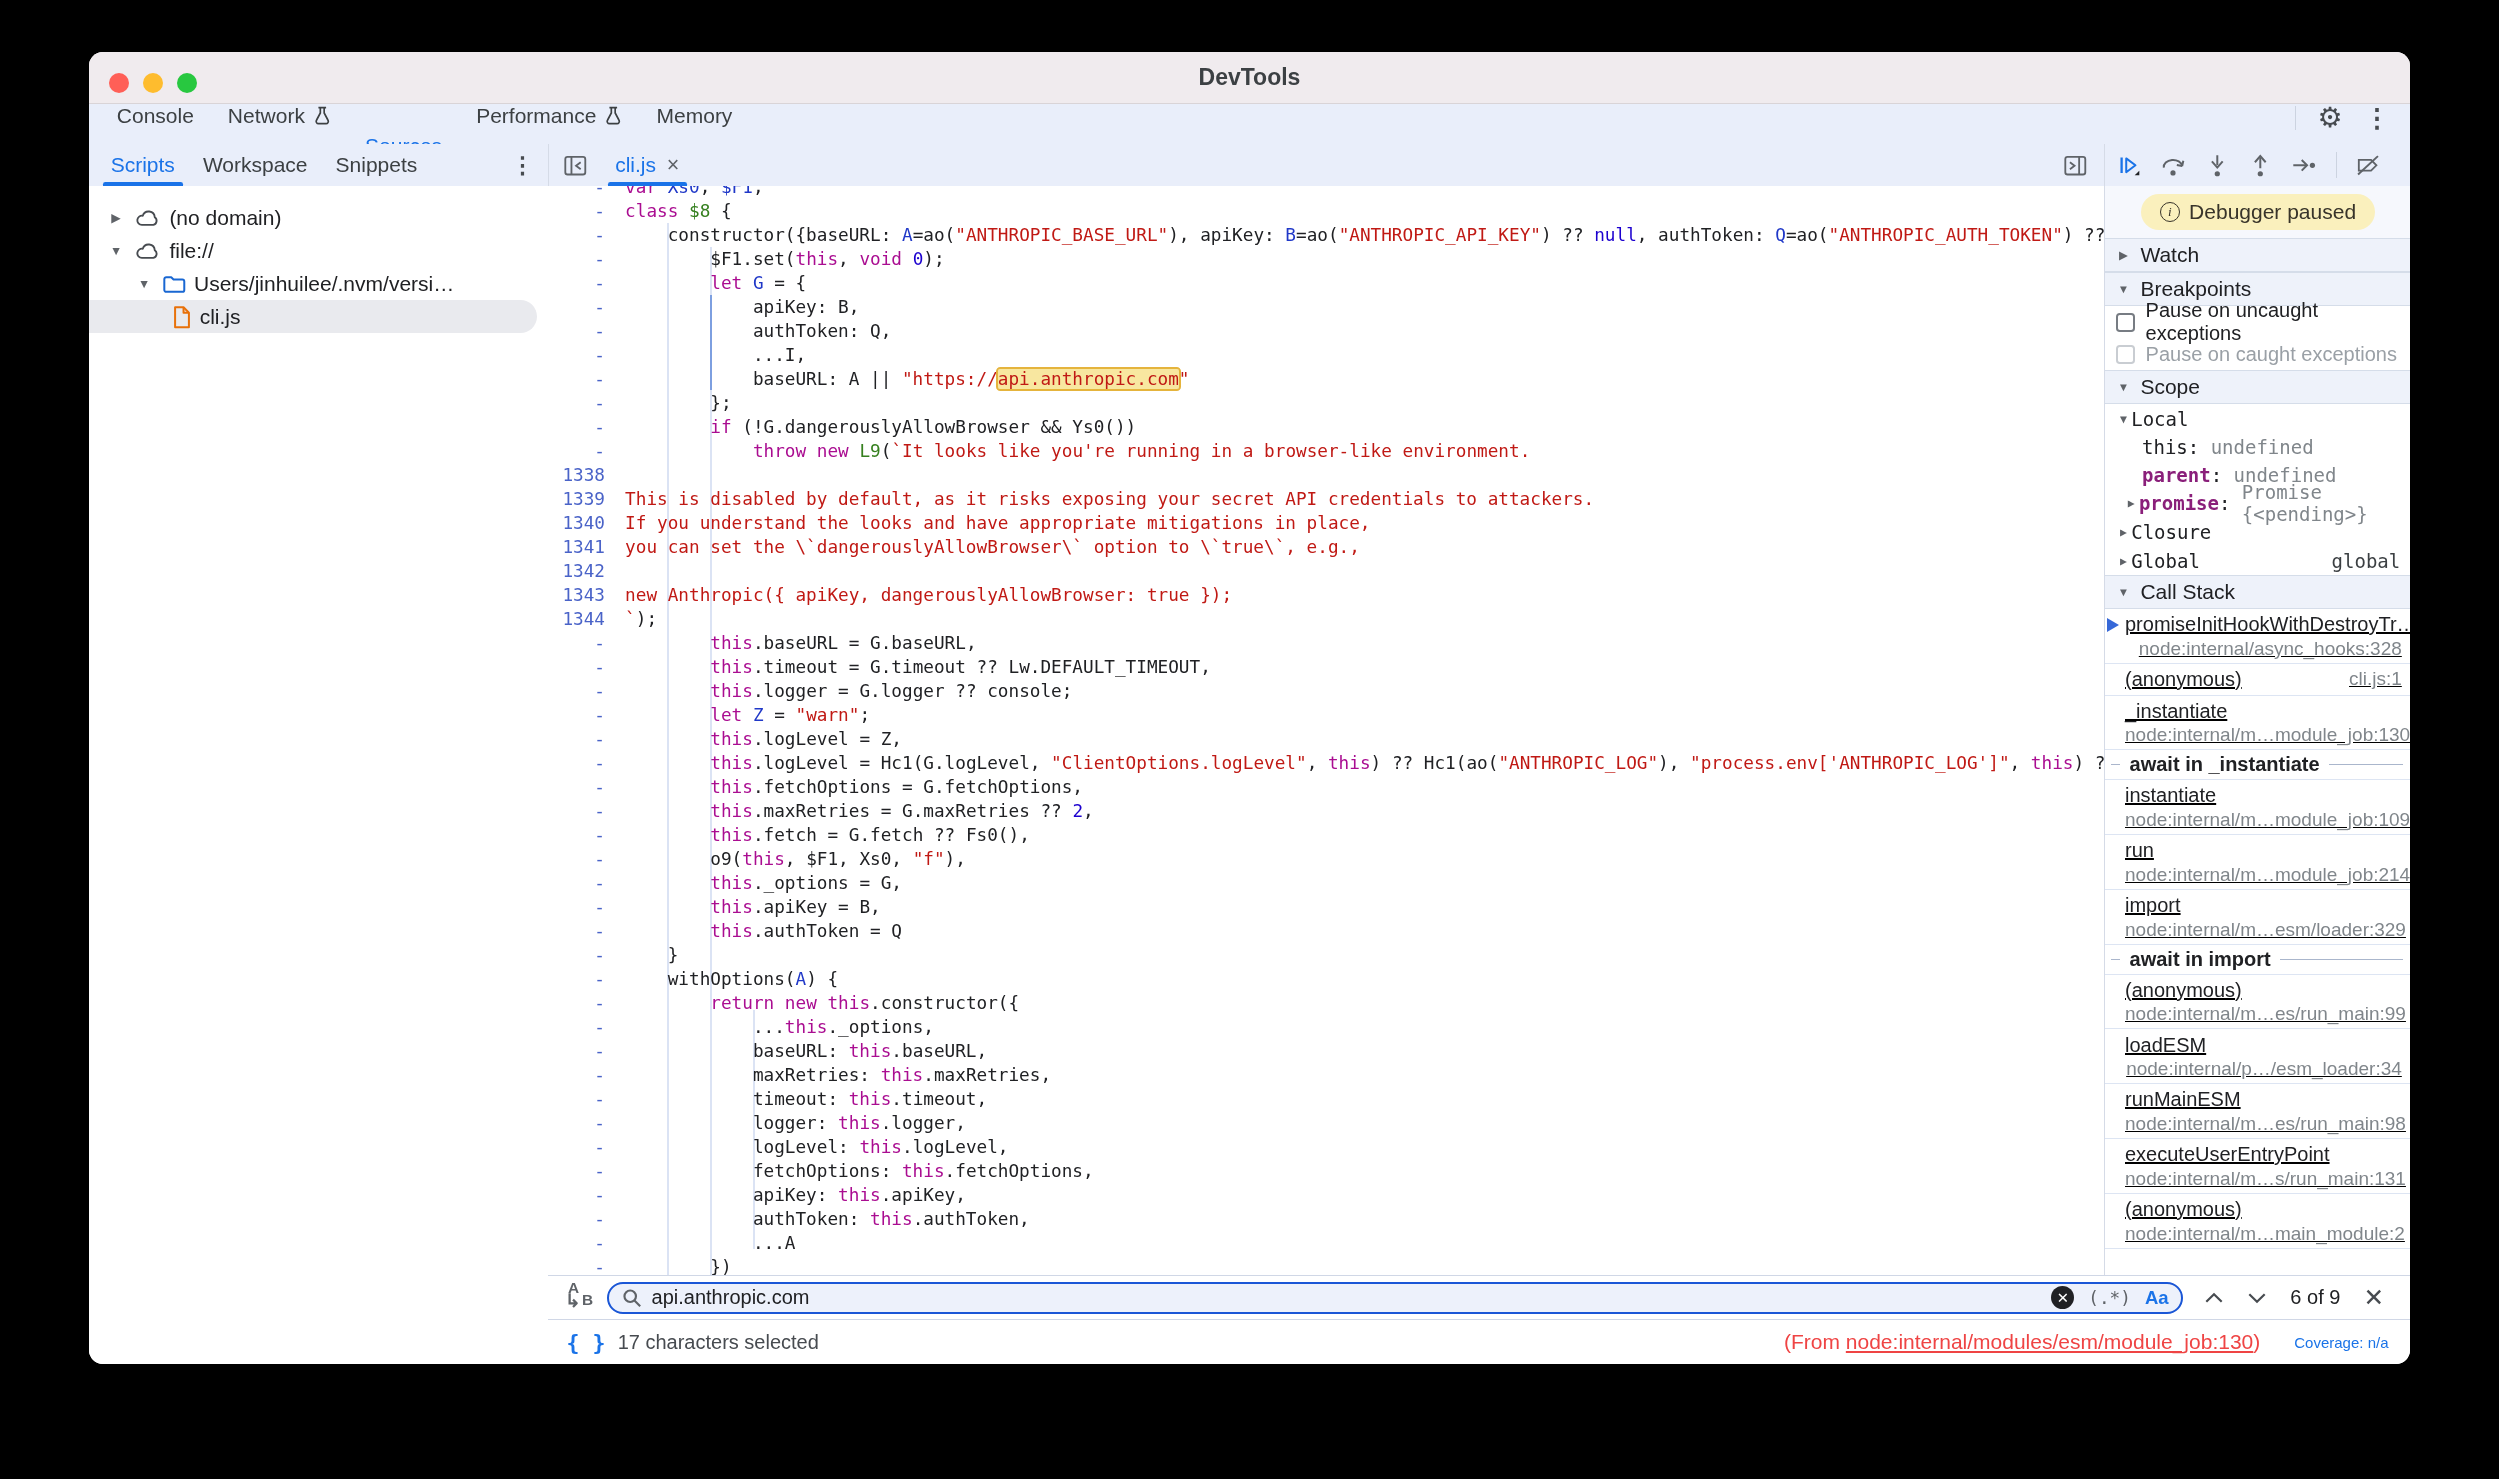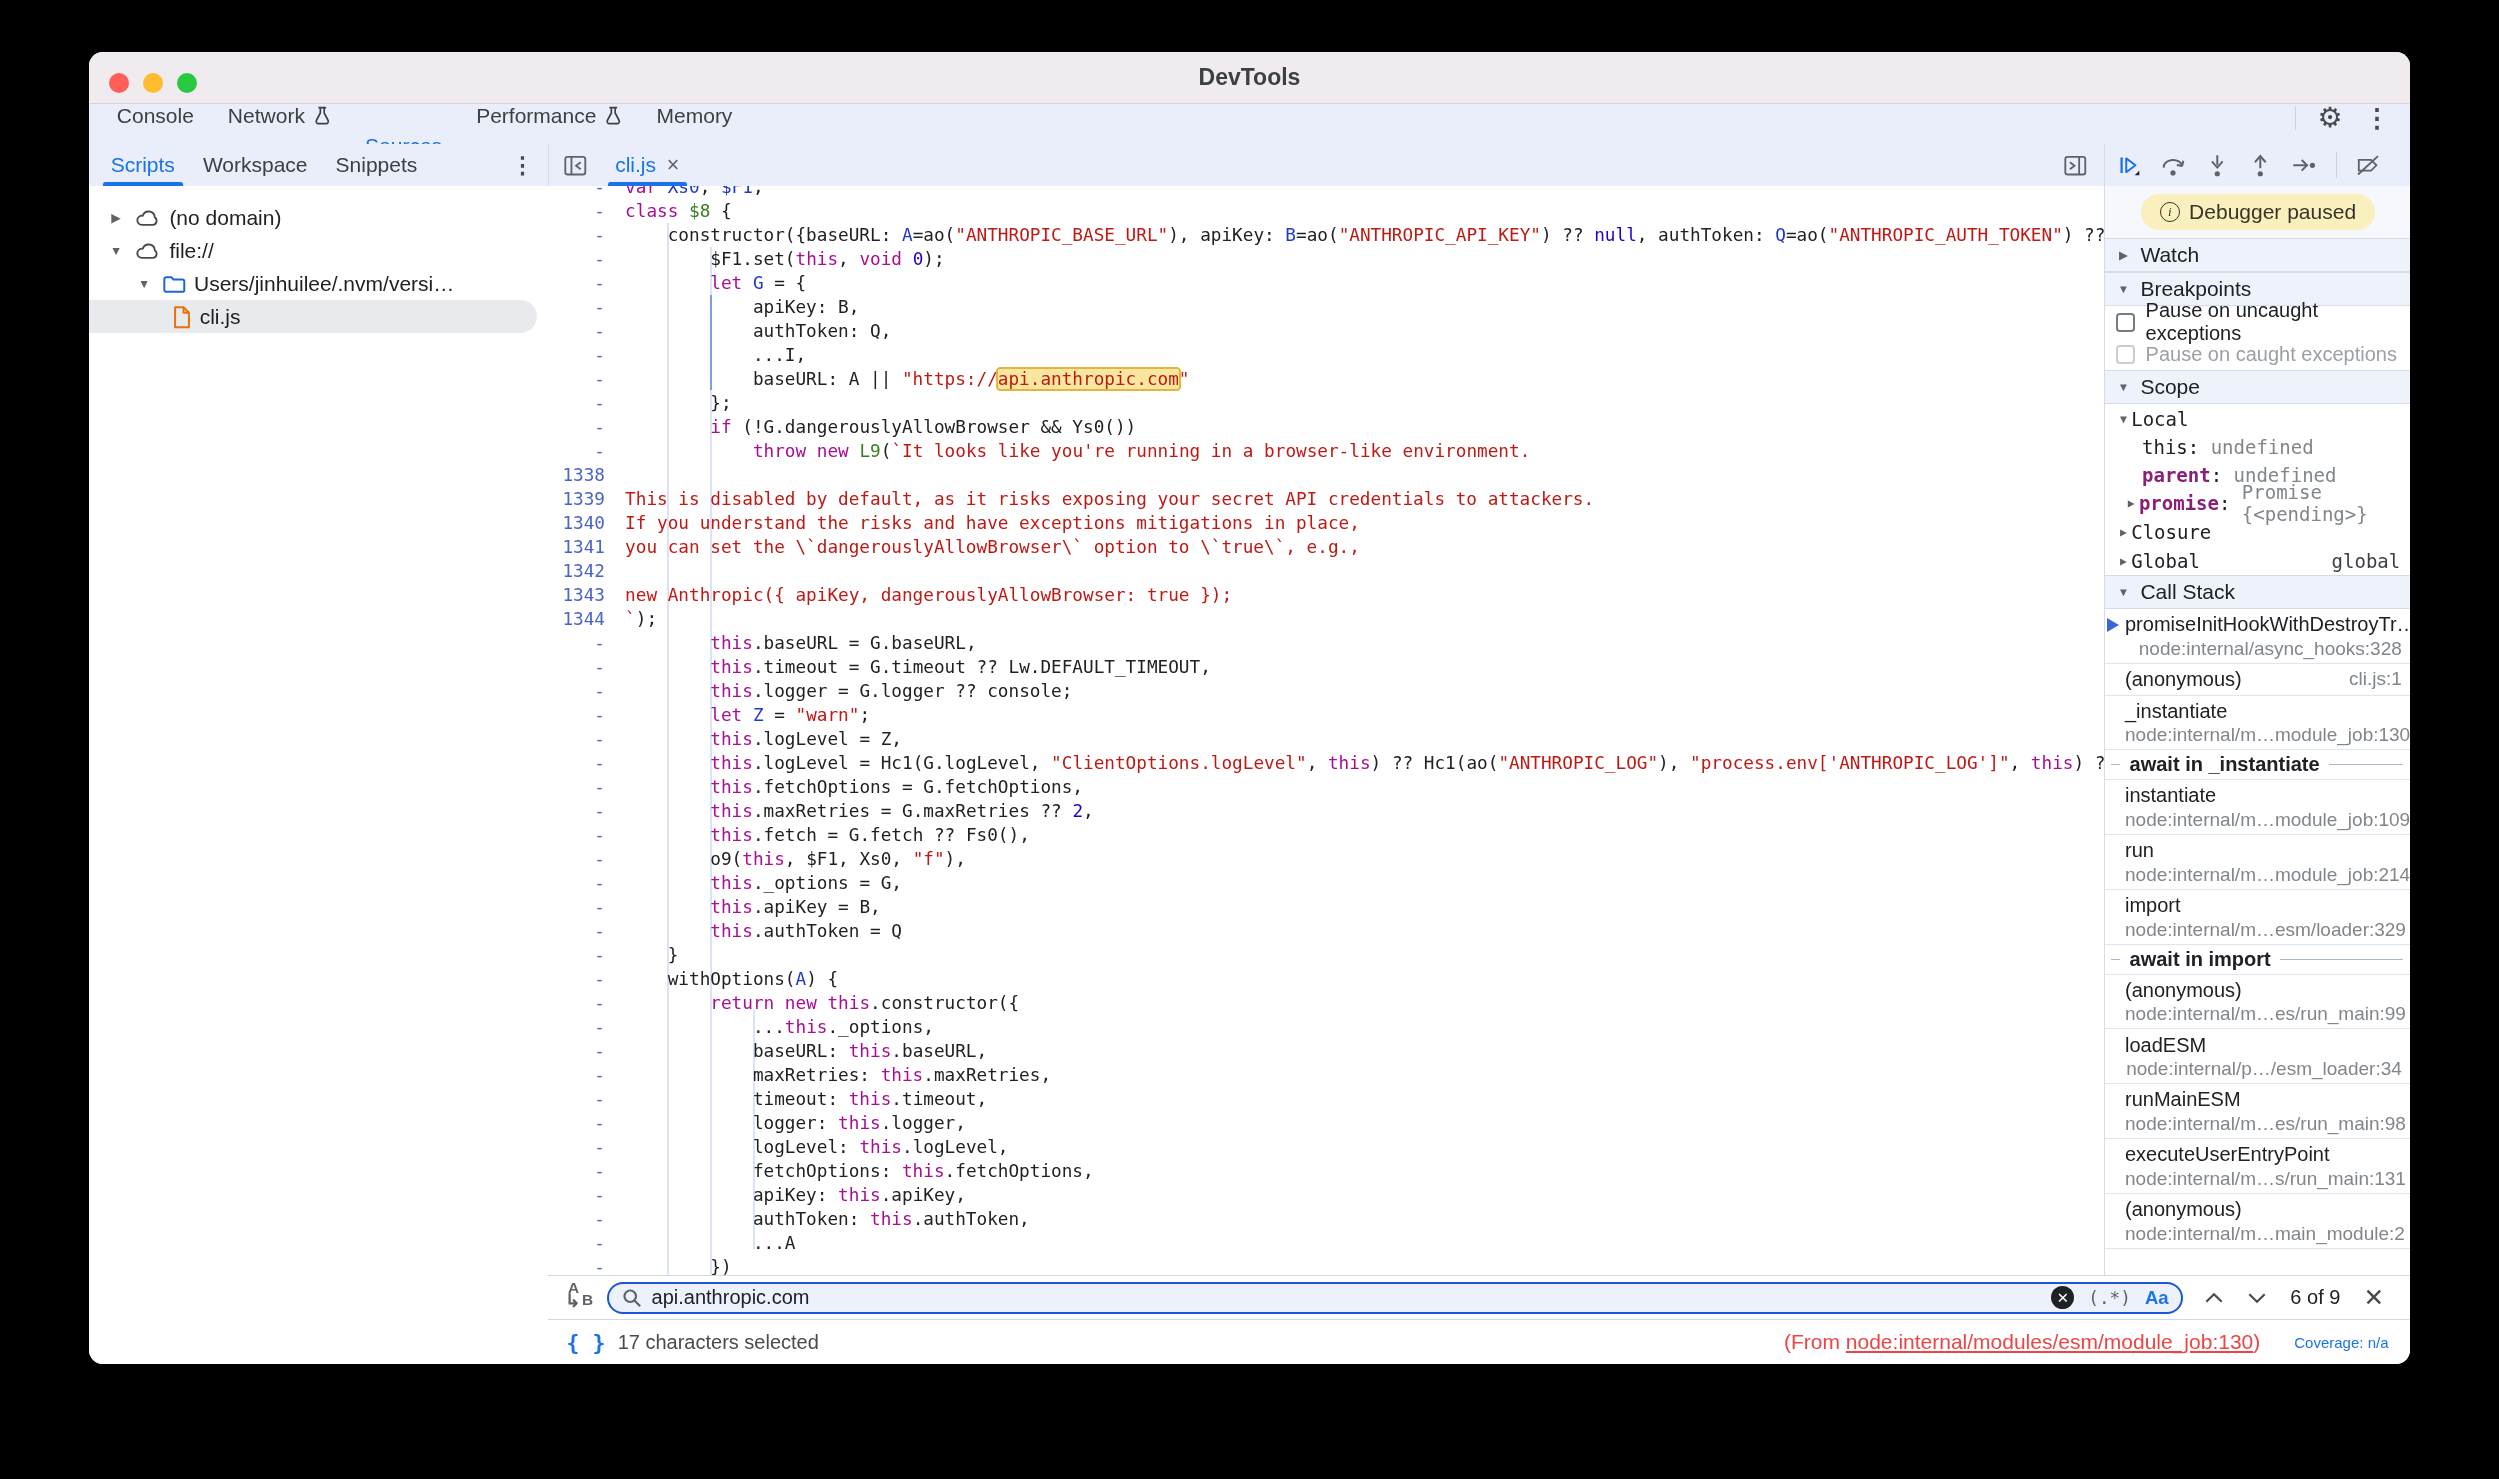--- a/index.html
+++ b/index.html
@@ -87,21 +87,21 @@
   .cbrow{display:flex;align-items:center;gap:10.8px;height:32px;padding-left:10.8px;font-size:20px;color:#202124;}
   .cbrow.disabled{color:#9aa0a6;}
   .cbox{width:19px;height:19px;border:2.3px solid #777c83;border-radius:3.8px;background:#fff;flex:none;box-sizing:border-box;}
   .cbrow.disabled .cbox{border-color:#c9cdd2;}
   .scope-row{display:flex;align-items:center;height:29px;font-family:"DejaVu Sans Mono",monospace;font-size:19px;color:#202124;padding-left:10.8px;}
   .scope-var{padding-left:37px;height:28px;}
   .scope-var.expand{padding-left:18.5px;}
   .pname{color:#8a1f7a;font-weight:700;}
   .pval{color:#80868b;}
   .gval{margin-left:auto;padding-right:10.8px;color:#3c4043;}
-  .cs-frame{position:relative;display:flex;flex-wrap:wrap;justify-content:space-between;padding:3.1px 9.2px 3.1px 20px;border-bottom:0.8px solid #dde5f3;overflow:hidden;}
+  .cs-frame{position:relative;display:flex;flex-wrap:wrap;justify-content:space-between;padding:3.1px 9.2px 3.1px 20px;border-bottom:0.8px solid #dde5f3;overflow:hidden;text-decoration:underline;}
   .cs-name{font-size:20px;line-height:24.6px;color:#202124;white-space:nowrap;}
   .cs-loc{margin-left:auto;font-size:19px;line-height:23px;color:#80868b;white-space:nowrap;}
   .cs-frame.current::before{content:"";position:absolute;left:1.5px;top:9.2px;border-left:12.3px solid #3668d8;border-top:7px solid transparent;border-bottom:7px solid transparent;}
   .cs-sep{display:flex;align-items:center;gap:9.2px;padding:1.5px 7.7px 1.5px 6.2px;border-bottom:0.8px solid #dde5f3;height:26px;}
   .cs-sep::before{content:"";width:9.2px;border-top:1.5px solid #aab6cc;}
   .cs-sep::after{content:"";flex:1;border-top:1.5px solid #aab6cc;}
   .cs-sep span{font-size:20px;font-weight:700;color:#202124;white-space:nowrap;}
   svg{display:block}
 </style>
 </head>
@@ -282,21 +282,21 @@
         <div class="cl"><span class="gut">-</span><span class="lt"><span class="pl">        </span><span class="kw">let</span><span class="pl"> </span><span class="def">G</span><span class="pl"> = {</span></span></div>
         <div class="cl"><span class="gut">-</span><span class="lt"><span class="pl">            apiKey: B,</span></span></div>
         <div class="cl"><span class="gut">-</span><span class="lt"><span class="pl">            authToken: Q,</span></span></div>
         <div class="cl"><span class="gut">-</span><span class="lt"><span class="pl">            ...I,</span></span></div>
         <div class="cl"><span class="gut">-</span><span class="lt"><span class="pl">            baseURL: A || </span><span class="st">"https://</span><span class="st hl">api.anthropic.com</span><span class="st">"</span></span></div>
         <div class="cl"><span class="gut">-</span><span class="lt"><span class="pl">        };</span></span></div>
         <div class="cl"><span class="gut">-</span><span class="lt"><span class="pl">        </span><span class="kw">if</span><span class="pl"> (!G.dangerouslyAllowBrowser &amp;&amp; Ys0())</span></span></div>
         <div class="cl"><span class="gut">-</span><span class="lt"><span class="pl">            </span><span class="kw">throw</span><span class="pl"> </span><span class="kw">new</span><span class="pl"> </span><span class="cls">L9</span><span class="pl">(</span><span class="st">`It looks like you're running in a browser-like environment.</span></span></div>
         <div class="cl"><span class="gut">1338</span><span class="lt"><span class="pl"></span></span></div>
         <div class="cl"><span class="gut">1339</span><span class="lt"><span class="st">This is disabled by default, as it risks exposing your secret API credentials to attackers.</span></span></div>
-        <div class="cl"><span class="gut">1340</span><span class="lt"><span class="st">If you understand the risks and have exceptions mitigations in place,</span></span></div>
+        <div class="cl"><span class="gut">1340</span><span class="lt"><span class="st">If you understand the looks and have appropriate mitigations in place,</span></span></div>
         <div class="cl"><span class="gut">1341</span><span class="lt"><span class="st">you can set the \`dangerouslyAllowBrowser\` option to \`true\`, e.g.,</span></span></div>
         <div class="cl"><span class="gut">1342</span><span class="lt"><span class="pl"></span></span></div>
         <div class="cl"><span class="gut">1343</span><span class="lt"><span class="st">new Anthropic({ apiKey, dangerouslyAllowBrowser: true });</span></span></div>
         <div class="cl"><span class="gut">1344</span><span class="lt"><span class="st">`</span><span class="pl">);</span></span></div>
         <div class="cl"><span class="gut">-</span><span class="lt"><span class="pl">        </span><span class="kw">this</span><span class="pl">.baseURL = G.baseURL,</span></span></div>
         <div class="cl"><span class="gut">-</span><span class="lt"><span class="pl">        </span><span class="kw">this</span><span class="pl">.timeout = G.timeout ?? Lw.DEFAULT_TIMEOUT,</span></span></div>
         <div class="cl"><span class="gut">-</span><span class="lt"><span class="pl">        </span><span class="kw">this</span><span class="pl">.logger = G.logger ?? console;</span></span></div>
         <div class="cl"><span class="gut">-</span><span class="lt"><span class="pl">        </span><span class="kw">let</span><span class="pl"> </span><span class="def">Z</span><span class="pl"> = </span><span class="st">"warn"</span><span class="pl">;</span></span></div>
         <div class="cl"><span class="gut">-</span><span class="lt"><span class="pl">        </span><span class="kw">this</span><span class="pl">.logLevel = Z,</span></span></div>
         <div class="cl"><span class="gut">-</span><span class="lt"><span class="pl">        </span><span class="kw">this</span><span class="pl">.logLevel = Hc1(G.logLevel, </span><span class="st">"ClientOptions.logLevel"</span><span class="pl">, </span><span class="kw">this</span><span class="pl">) ?? Hc1(ao(</span><span class="st">"ANTHROPIC_LOG"</span><span class="pl">), </span><span class="st">"process.env['ANTHROPIC_LOG']"</span><span class="pl">, </span><span class="kw">this</span><span class="pl">) ??</span></span></div>

